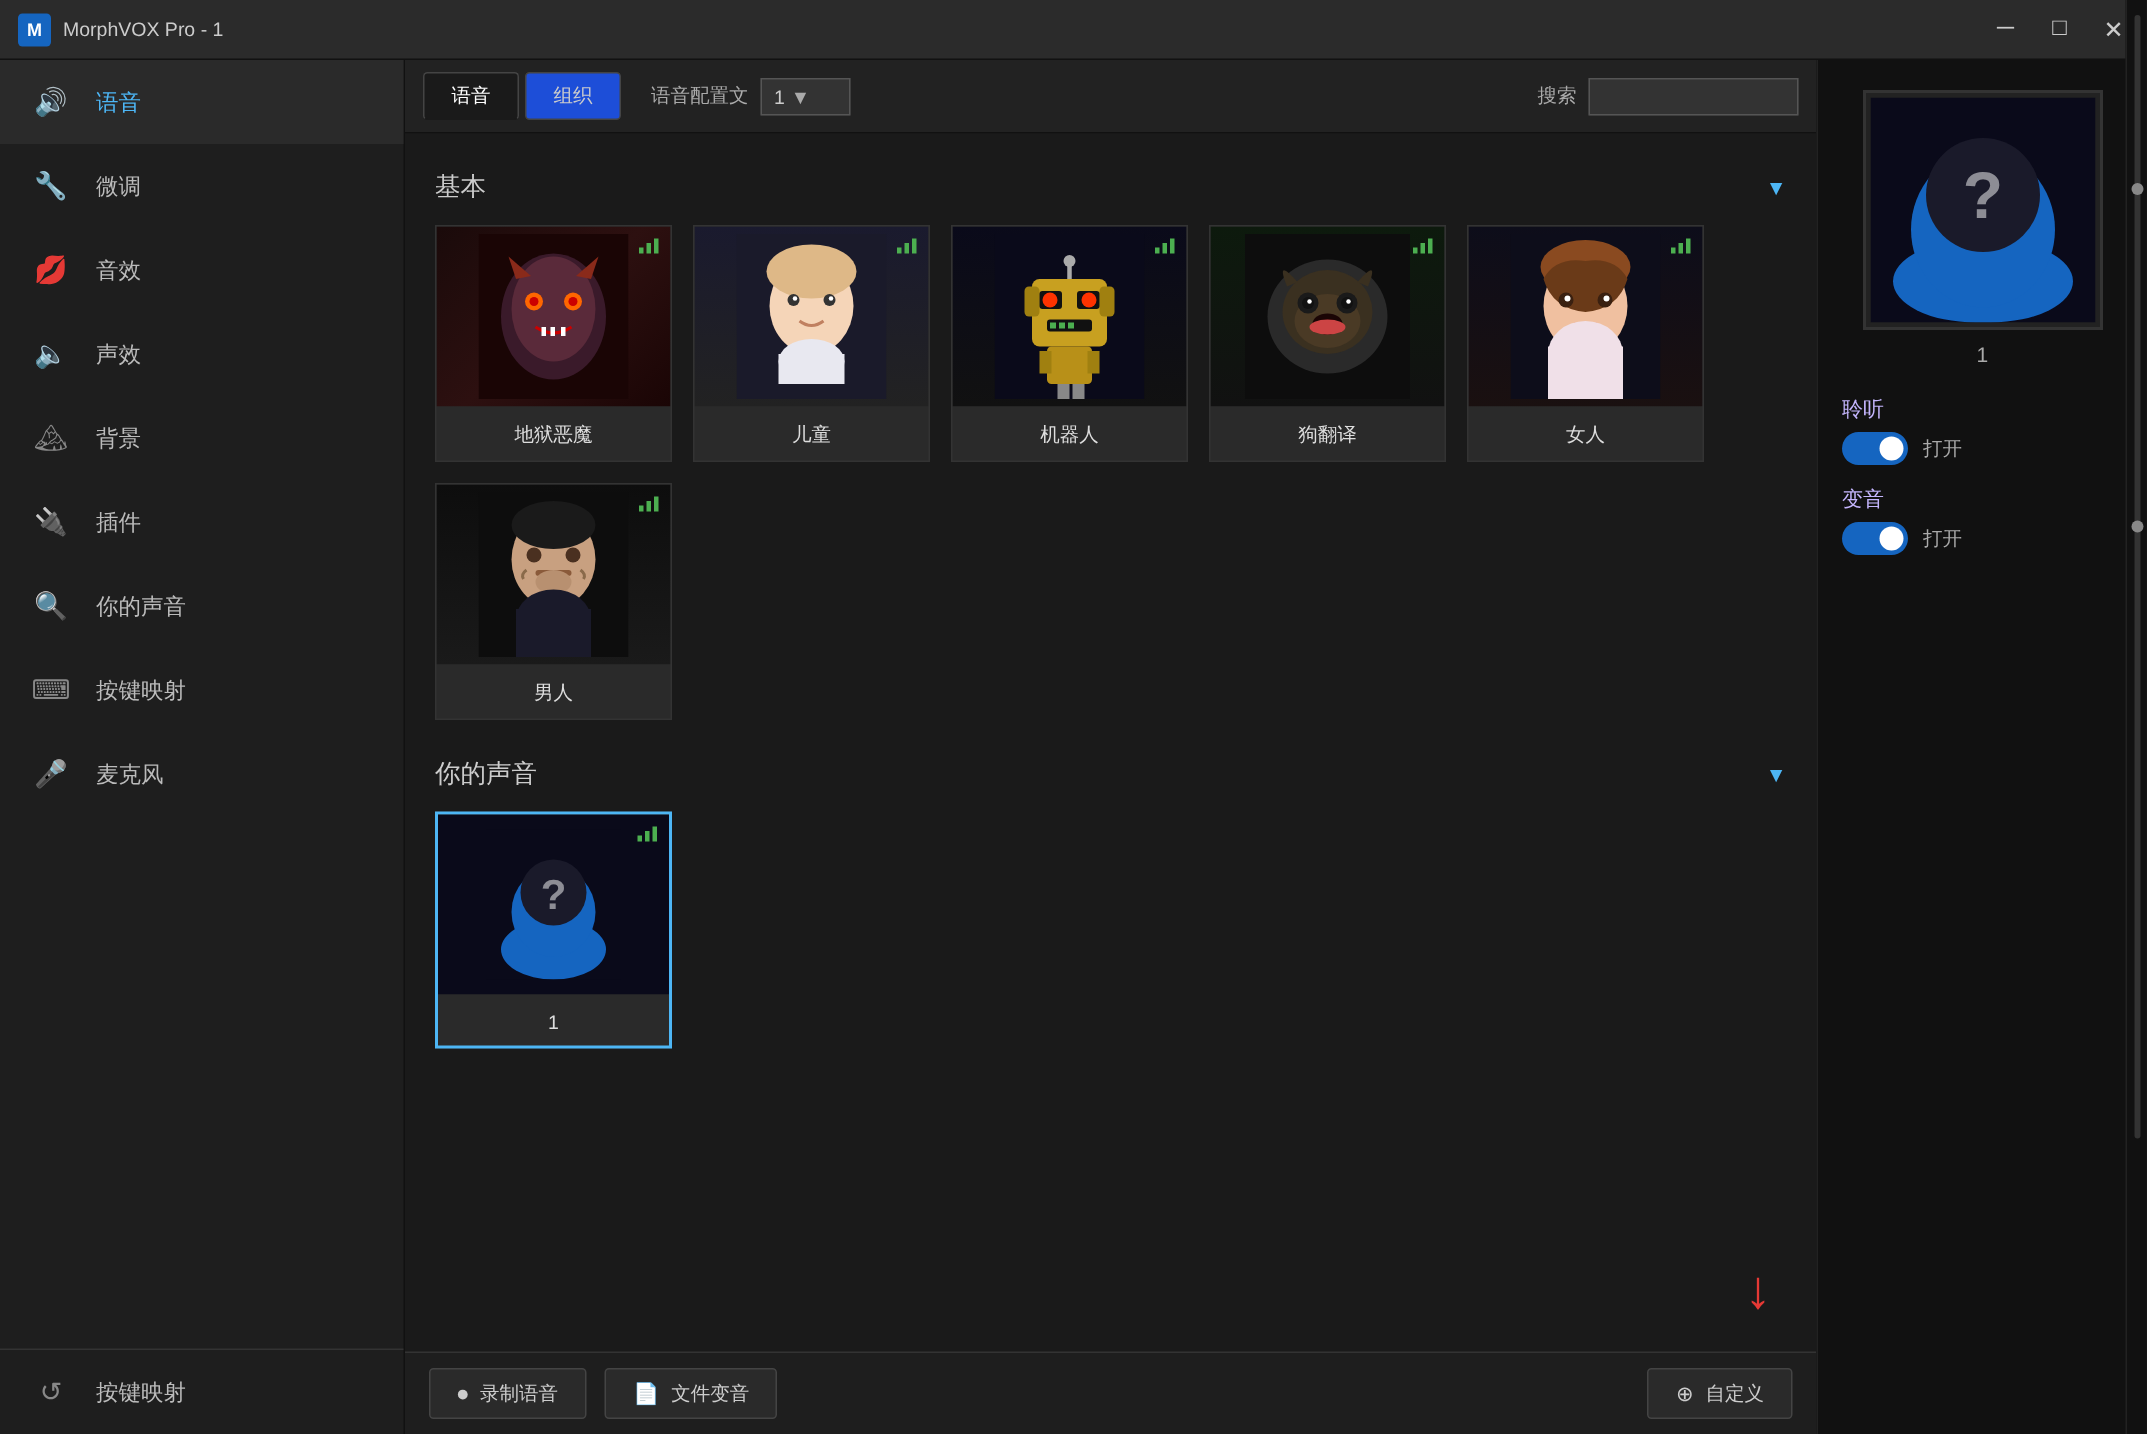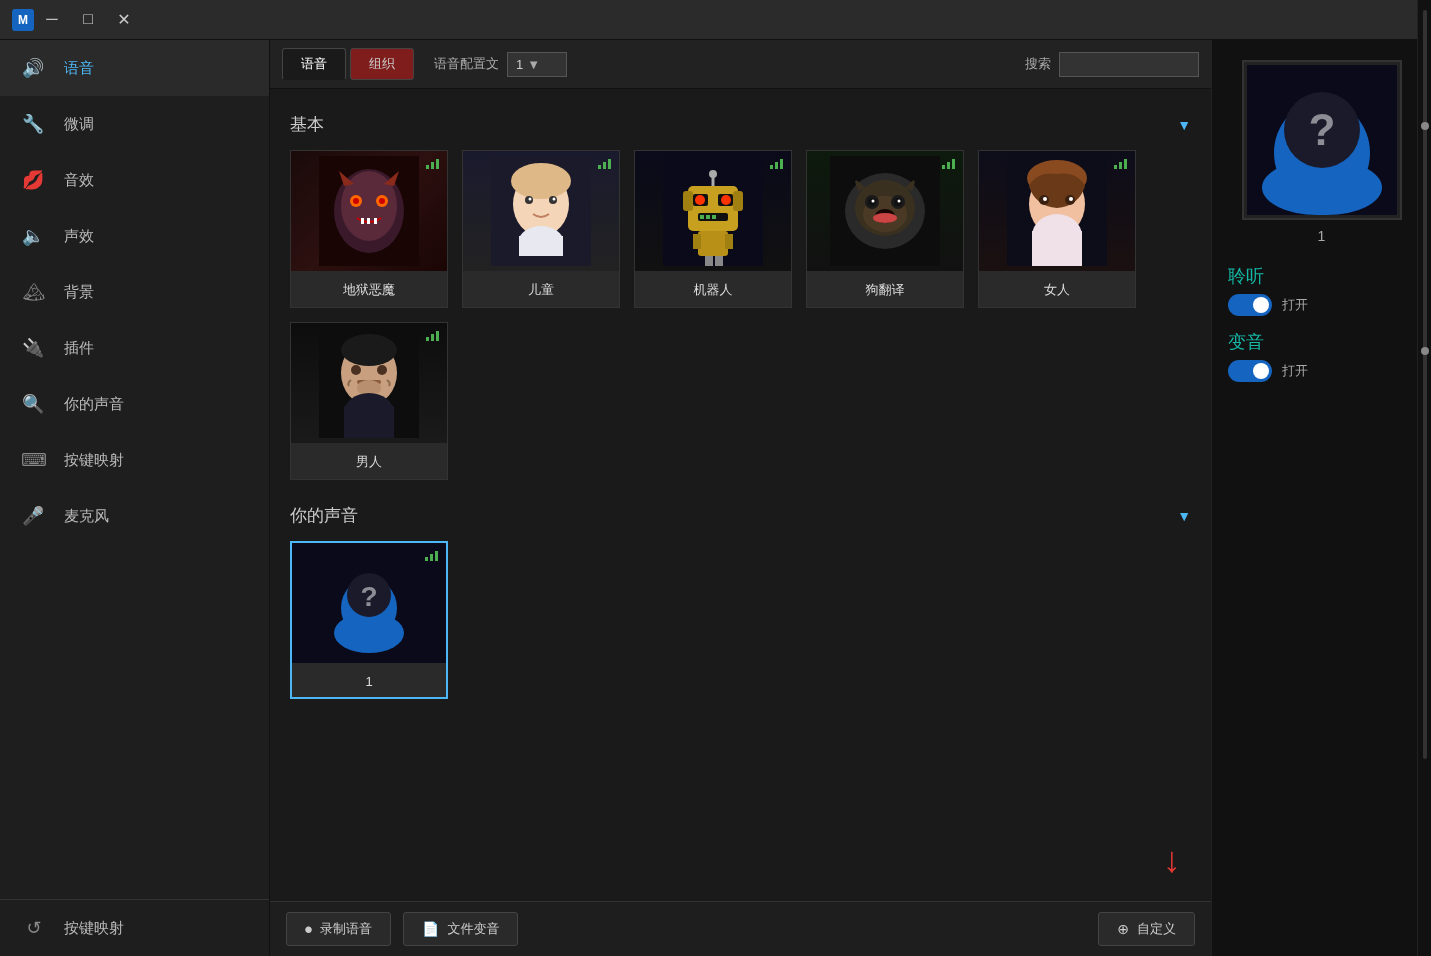--- a/index.html
+++ b/index.html
@@ -112,21 +112,21 @@
       display: flex;
       align-items: center;
       background: #222;
       padding: 8px 12px;
       gap: 4px;
       border-bottom: 1px solid #111;
       flex-shrink: 0;
     }
     .tab-btn {
       padding: 6px 18px;
-      background: #7f1d1d;
+      background: #1d4ed8;
       border: 1px solid #444;
       color: #ccc;
       font-size: 13px;
       cursor: pointer;
       border-radius: 3px;
       font-family: 'Microsoft YaHei', sans-serif;
     }
     .tab-btn.active {
       background: #1a1a1a;
       border-bottom-color: #1a1a1a;
@@ -319,22 +319,22 @@
       font-size: 14px;
       margin-bottom: 20px;
       text-align: center;
     }
 
     .control-group {
       width: 100%;
       margin-bottom: 14px;
     }
     .control-label {
-      color: #14b8a6;
-      font-size: 18px;
+      color: #c4b5fd;
+      font-size: 14px;
       margin-bottom: 6px;
     }
     .toggle-row {
       display: flex;
       align-items: center;
       gap: 10px;
     }
     .toggle {
       width: 44px;
       height: 22px;
@@ -425,20 +425,21 @@
       font-size: 55px;
     }
   </style>
 </head>
 <body>
 
 <div id="title-bar">
   <div id="app-icon">
     <span>M</span>
   </div>
+  <span id="title-text">MorphVOX Pro - 1</span>
   <div id="window-controls">
     <span class="win-btn">─</span>
     <span class="win-btn">□</span>
     <span class="win-btn" id="close-btn">✕</span>
   </div>
 </div>
 
 <div id="main-layout">
 
   <div id="sidebar">

